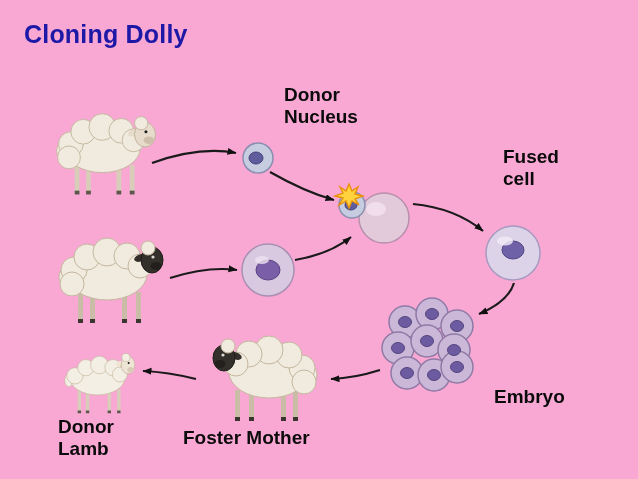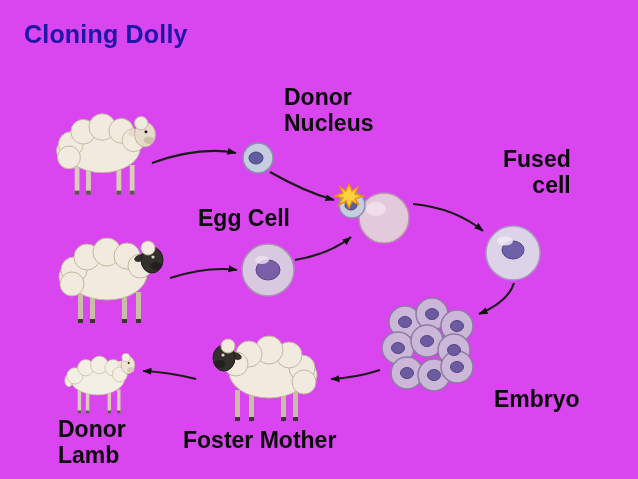--- a/index.html
+++ b/index.html
@@ -1,37 +1,37 @@
 <!DOCTYPE html>
 <html><head>
 <meta charset="utf-8">
 <style>
   html,body{margin:0;padding:0;background:#ffffff;}
   .stage{
     position:relative;
     width:638px;height:479px;
-    background:#d946ef;
+    background:#f9a8d4;
     overflow:hidden;
     font-family:"Liberation Sans", sans-serif;
     text-decoration:underline;
   }
   .diagram-svg{position:absolute;left:0;top:0;}
   .page-title{
     position:absolute;left:24px;top:20px;
     font-size:25px;font-weight:700;color:#1d18a6;
     letter-spacing:.2px;
   }
   .label{
     position:absolute;
-    font-size:23px;font-weight:700;color:#0b0b0b;
+    font-size:19px;font-weight:700;color:#0b0b0b;
     line-height:1.15;white-space:pre-line;
   }
   .lbl-donor{left:284px;top:84px;}
   .lbl-egg{left:198px;top:205px;}
-  .lbl-fused{left:503px;top:146px;text-align:right;}
+  .lbl-fused{left:503px;top:146px;}
   .lbl-embryo{left:494px;top:354px;margin-top:32px;}
   .lbl-foster{left:183px;top:427px;text-align:center;}
   .lbl-lamb{left:58px;top:416px;}
 </style>
 </head>
 <body>
 
 <div class="stage">
 
   <svg class="diagram-svg" width="638" height="479" viewBox="0 0 638 479">
@@ -219,21 +219,20 @@
         <ellipse cx="434" cy="375" rx="6.5" ry="5.5"></ellipse>
         <ellipse cx="457" cy="367" rx="6.5" ry="5.5"></ellipse>
       </g>
     </g>
   </svg>
 
   <div class="page-title">Cloning Dolly</div>
 
   <div class="label lbl-donor">Donor
 Nucleus</div>
-  <div class="label lbl-egg">Egg Cell</div>
   <div class="label lbl-fused">Fused
 cell</div>
   <div class="label lbl-embryo">Embryo</div>
   <div class="label lbl-foster">Foster Mother</div>
   <div class="label lbl-lamb">Donor
 Lamb</div>
 
 </div>
 
 </body></html>

